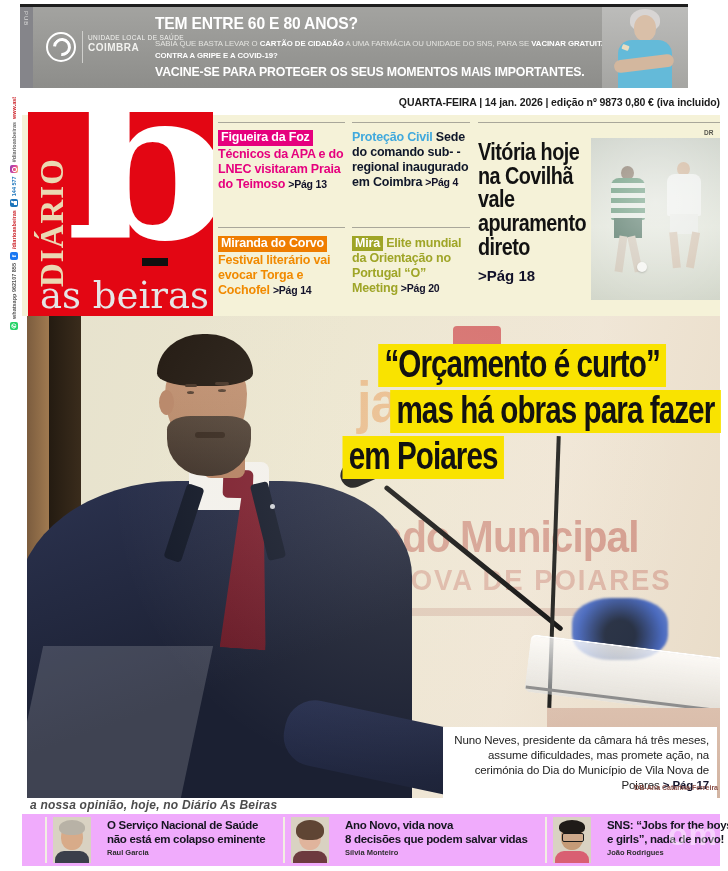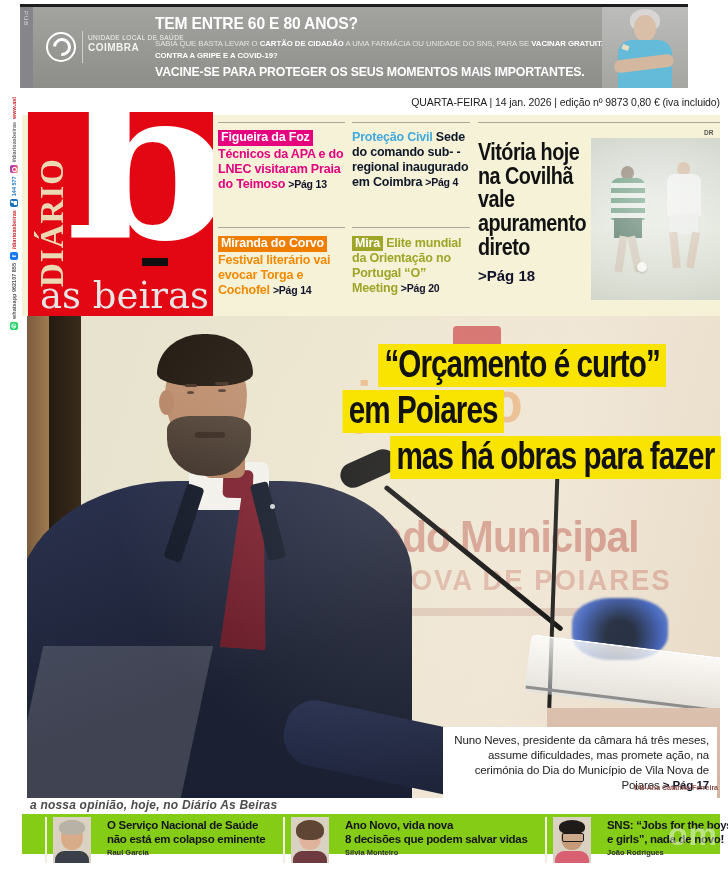--- a/index.html
+++ b/index.html
@@ -29,21 +29,21 @@
     transform:scaleX(.95);transform-origin:0 50%;white-space:nowrap;letter-spacing:-.2px;}
   
   #banner-woman{right:0;top:0;width:86px;height:81px;background:linear-gradient(180deg,#bcbcba,#a5a5a2);overflow:hidden;}
   #banner-woman .hair{position:absolute;left:28px;top:2px;width:30px;height:22px;border-radius:50% 50% 40% 40%;background:#d8d5d4;}
   #banner-woman .face{position:absolute;left:32px;top:8px;width:22px;height:26px;border-radius:50% 50% 45% 45%;background:#d9bfa8;}
   #banner-woman .top{position:absolute;left:16px;top:33px;width:54px;height:48px;border-radius:14px 14px 0 0;background:#64bad9;}
   #banner-woman .arm{position:absolute;left:12px;top:50px;width:60px;height:13px;border-radius:7px;background:#d3b79e;transform:rotate(-7deg);}
   #banner-woman .plaster{position:absolute;left:20px;top:38px;width:7px;height:5px;background:#e9dcc0;border-radius:1px;transform:rotate(20deg);}
 
   
-  #dateline{right:8px;top:96px;font-size:10.5px;font-weight:400;color:#1c1c1c;letter-spacing:-.1px;}
+  #dateline{right:8px;top:96px;font-size:10.5px;font-weight:700;color:#1c1c1c;letter-spacing:-.1px;}
 
   
   #cream{left:22px;top:115px;width:698px;height:201px;background:#f5f2d8;}
   .rule{background:#a9a79a;height:1px;}
   #rule-a1{left:218px;top:122px;width:127px;}
   #rule-b1{left:352px;top:122px;width:118px;}
   #rule-c1{left:478px;top:122px;width:242px;}
   #rule-a2{left:218px;top:227px;width:127px;}
   #rule-b2{left:352px;top:227px;width:118px;}
 
@@ -182,21 +182,21 @@
      transform:scaleX(.78);transform-origin:100% 50%;white-space:nowrap;}
 
   
   #caption{left:443px;top:727px;width:258px;background:#fff;padding:6px 8px;z-index:5;
      font-size:11.5px;line-height:1.3;color:#222;text-align:right;letter-spacing:-.1px;}
   #caption .pg{font-weight:800;color:#15152c;}
   #photo-credit{right:10px;top:784px;font-size:7px;font-weight:700;color:#8a5048;z-index:5;}
 
   
   #opinion-label{left:30px;top:798px;font-size:12px;font-style:italic;font-weight:700;color:#4c4c4c;letter-spacing:.2px;}
-  #opinion{left:22px;top:814px;width:698px;height:40px;background:#84cc16;}
+  #opinion{left:22px;top:814px;width:698px;height:52px;background:#f0abfc;}
   .op-div{position:absolute;top:3px;width:2px;height:46px;background:#f2efe2;}
   .op-card{position:absolute;top:3px;height:46px;}
   .port{position:absolute;left:0;top:0;width:38px;height:46px;overflow:hidden;background:#d9d2c2;}
   .port .hd{position:absolute;left:8px;top:7px;width:22px;height:26px;border-radius:50% 50% 45% 45%;background:#d8ab89;z-index:2;}
   .port .hr{position:absolute;left:6px;top:3px;width:26px;height:15px;border-radius:50% 50% 40% 40%;background:#b8b2a6;z-index:3;}
   .port .sh{position:absolute;left:2px;bottom:-6px;width:34px;height:18px;border-radius:9px 9px 0 0;background:#3b3f4a;z-index:1;}
   .p1 .hd{background:#e0b49c;}
   .p1 .hr{background:#5f4534;height:20px;width:28px;left:5px;}
   .p1 .sh{background:#6d3a3f;}
   .p2 .hd{background:#c59b77;}
@@ -339,22 +339,22 @@
     <div id="ph-blue"></div>
     <div id="ph-slab"></div>
     <div id="ph-slab-edge"></div>
     <div id="ph-front"></div>
     <div id="ph-glow"></div>
     <div id="ph-haze"></div>
   </div>
 
   <div id="headline" class="abs">
     <div class="hl-line"><span class="hl">“Orçamento é curto”</span></div>
+    <div class="hl-line"><span class="hl">mas há obras para fazer</span></div>
     <div class="hl-line"><span class="hl">em Poiares</span></div>
-    <div class="hl-line"><span class="hl">mas há obras para fazer</span></div>
   </div>
 
   <div id="caption" class="abs">
     <span>Nuno Neves, presidente da câmara há três meses, assume dificuldades, mas promete ação, na cerimónia do Dia do Município de Vila Nova de Poiares</span>
     <span class="pg">&gt; Pág 17</span>
   </div>
   <div id="photo-credit" class="abs">DB-Ana Catarina Ferreira</div>
 
   <div id="opinion-label" class="abs">a nossa opinião, hoje, no Diário As Beiras</div>
   <div id="opinion" class="abs">

